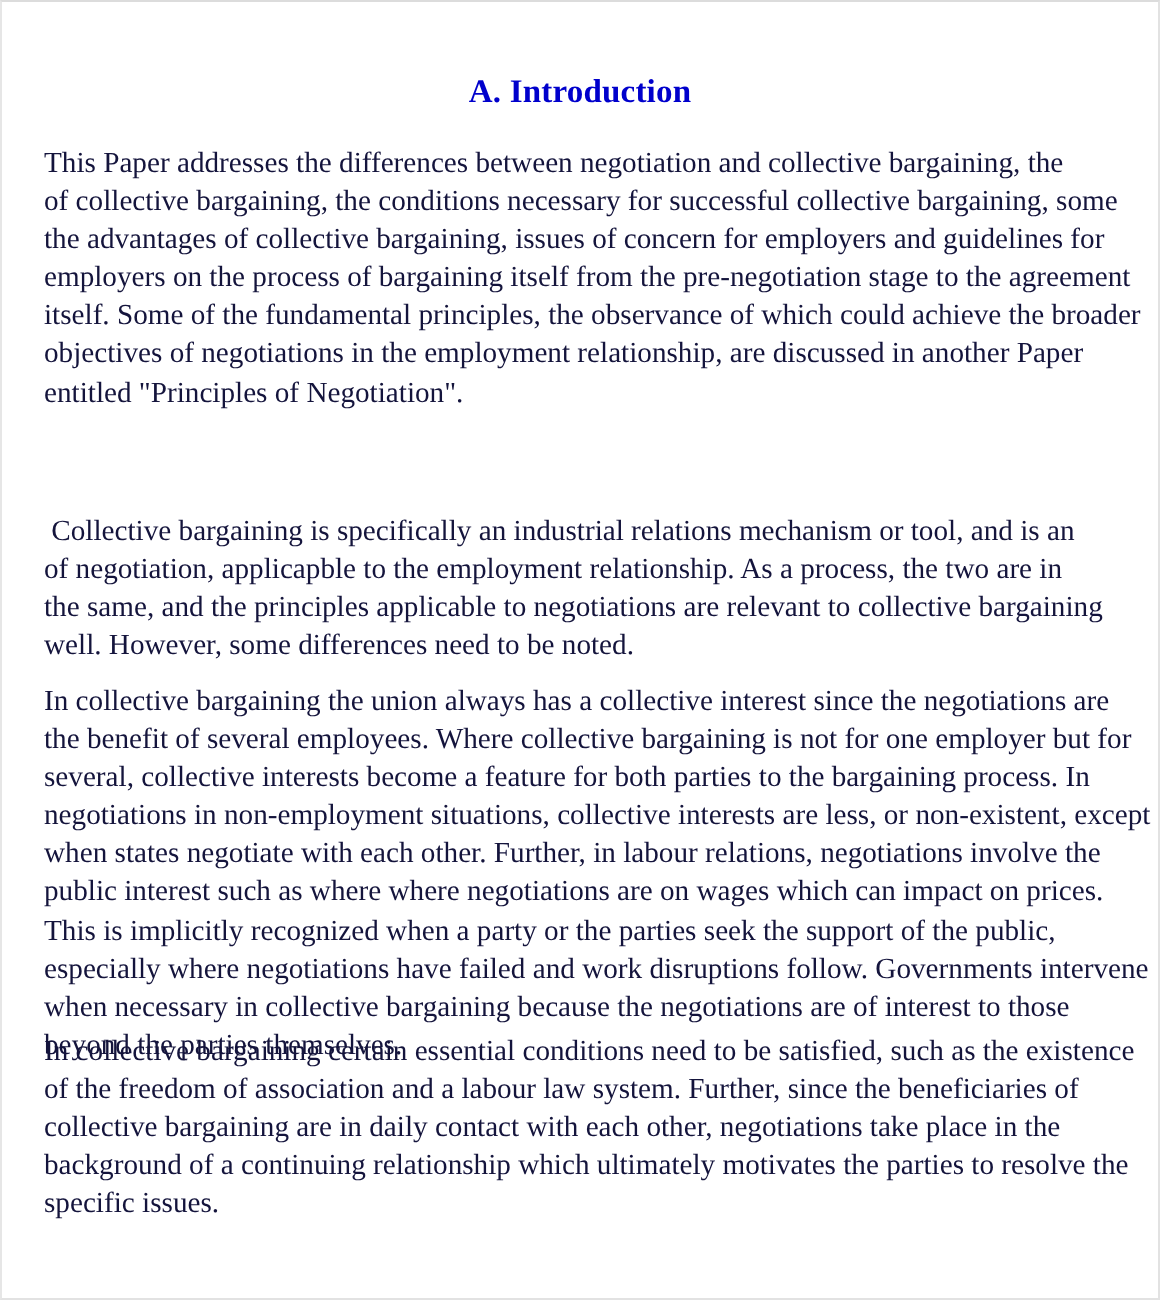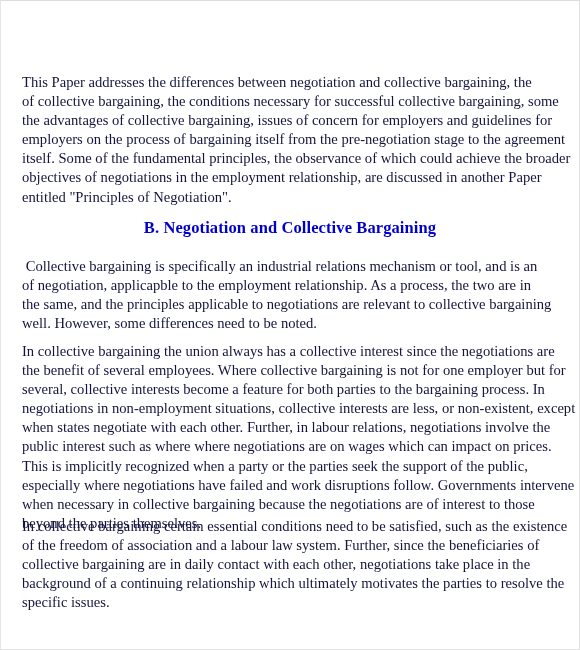--- a/index.html
+++ b/index.html
@@ -59,32 +59,32 @@
   #para-2 { top: 256px; }
   #para-3 { top: 341px; }
   #para-4 { top: 516px; }
 </style>
 </head>
 <body>
 
 <div class="page">
   <div class="page-inner">
 
+    <h2 class="heading" id="heading-a">A. Introduction</h2>
 
     <div class="para" id="para-1">
         <span class="ln">This Paper addresses the differences between negotiation and collective bargaining, the</span>
         <span class="ln">of collective bargaining, the conditions necessary for successful collective bargaining, some</span>
         <span class="ln">the advantages of collective bargaining, issues of concern for employers and guidelines for</span>
         <span class="ln">employers on the process of bargaining itself from the pre-negotiation stage to the agreement</span>
         <span class="ln">itself. Some of the fundamental principles, the observance of which could achieve the broader</span>
         <span class="ln">objectives of negotiations in the employment relationship, are discussed in another Paper</span>
         <span class="ln">entitled "Principles of Negotiation".</span>
       </div>
 
-    <h2 class="heading" id="heading-b">B. Negotiation and Collective Bargaining</h2>
 
     <div class="para" id="para-2">
         <span class="ln"> Collective bargaining is specifically an industrial relations mechanism or tool, and is an</span>
         <span class="ln">of negotiation, applicapble to the employment relationship. As a process, the two are in</span>
         <span class="ln">the same, and the principles applicable to negotiations are relevant to collective bargaining</span>
         <span class="ln">well. However, some differences need to be noted.</span>
       </div>
 
     <div class="para" id="para-3">
         <span class="ln">In collective bargaining the union always has a collective interest since the negotiations are</span>

